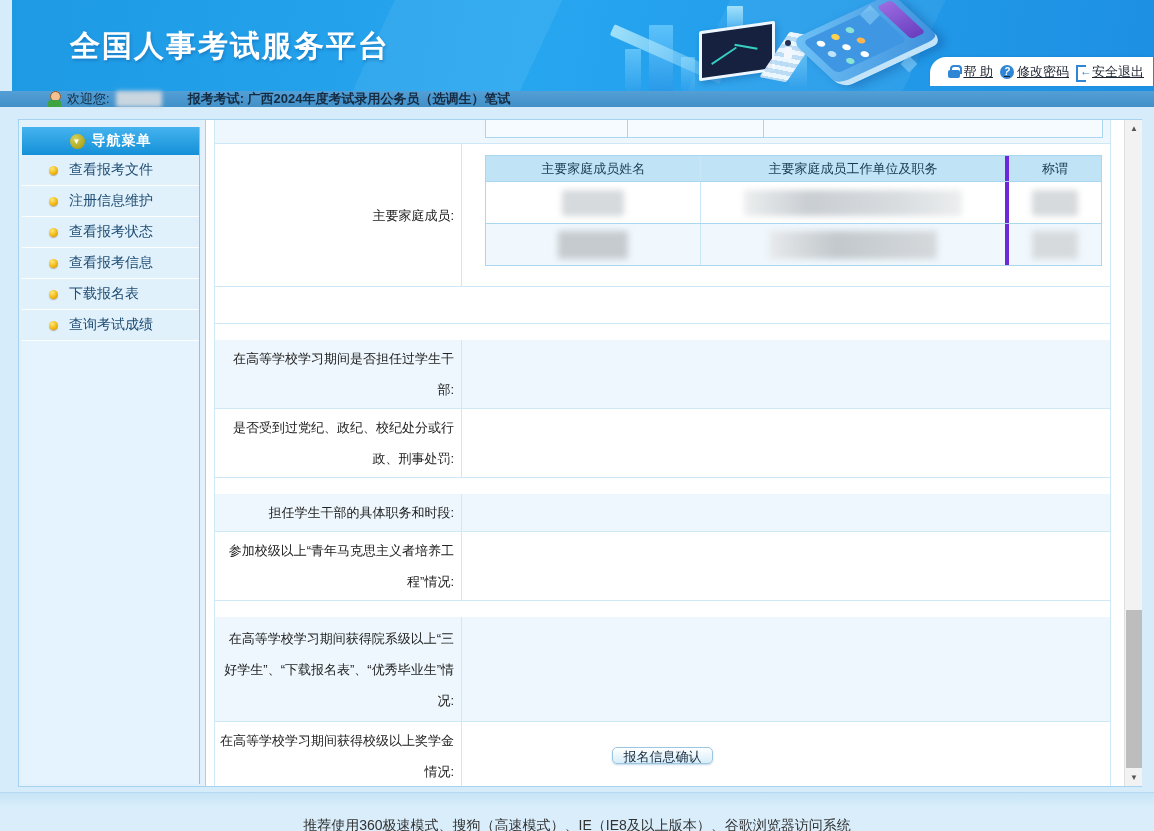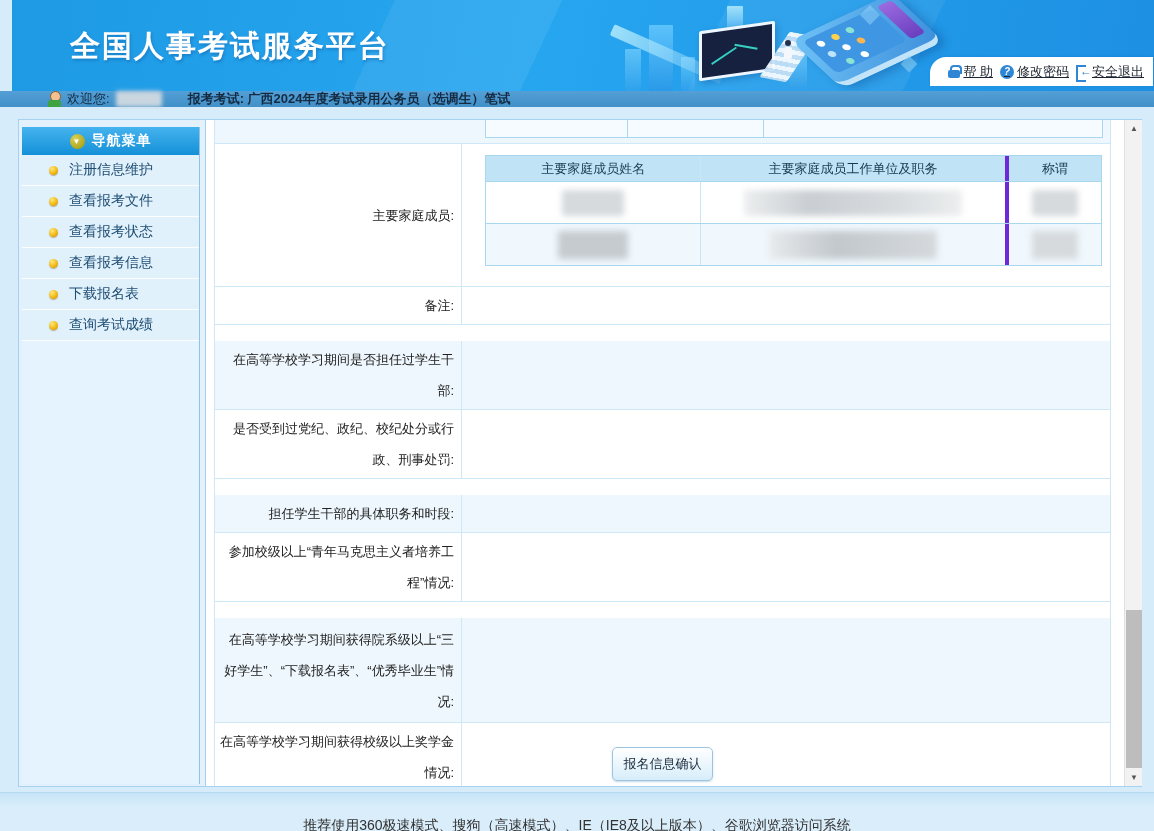--- a/index.html
+++ b/index.html
@@ -196,21 +196,21 @@
   .redact { background:#d6dadd; filter:blur(3px); border-radius:2px; }
   .rd-name1 { width:62px;  height:26px; }
   .rd-work1 { width:218px; height:26px; background:linear-gradient(90deg,#eceeef,#c9ced2 30%,#d8dcdf 70%,#eceeef); }
   .rd-tag1  { width:46px;  height:26px; }
   .rd-name2 { width:70px;  height:28px; background:#c6cbcf; }
   .rd-work2 { width:168px; height:28px; background:linear-gradient(90deg,#e8eaec,#c2c8cc 40%,#d5d9dc); }
   .rd-tag2  { width:46px;  height:28px; }
 
   
   .confirm-btn {
-    position:absolute; left:406px; top:627px; width:101px; height:34px;
+    position:absolute; left:406px; top:627px; width:101px; height:17px;
     background:linear-gradient(#ffffff,#d7edfa);
     border:1px solid #9cc6e0; border-radius:5px;
     font-size:13px; color:#16283a; cursor:pointer;
     box-shadow:0 1px 2px rgba(80,140,190,.35);
     font-family:inherit;
   }
 
   
   .vscroll {
     position:absolute; right:0; top:0; width:18px; height:666px;
@@ -290,25 +290,25 @@
 
 <div class="container">
 
   <div class="sidebar">
     <div class="nav-hdr">
       <span class="nav-ico">▼</span>
       <span>导航菜单</span>
     </div>
     <div class="nav-item">
       <span class="bullet"></span>
+      <span>查看报考文件</span>
+    </div>
+    <div class="nav-item">
+      <span class="bullet"></span>
       <span>注册信息维护</span>
-    </div>
-    <div class="nav-item">
-      <span class="bullet"></span>
-      <span>查看报考文件</span>
     </div>
     <div class="nav-item">
       <span class="bullet"></span>
       <span>查看报考状态</span>
     </div>
     <div class="nav-item">
       <span class="bullet"></span>
       <span>查看报考信息</span>
     </div>
     <div class="nav-item">
@@ -359,21 +359,20 @@
                 <span class="redact rd-work2"></span>
               </div>
             <div class="c c3">
                 <span class="redact rd-tag2"></span>
               </div>
           </div>
         </div>
       </div>
 
       <div class="row h1">
-        <div class="lbl">备注:</div>
         <div class="val"></div>
       </div>
       <div class="row h1 alt">
         <div class="lbl">在高等学校学习期间是否担任过学生干部:</div>
         <div class="val"></div>
       </div>
       <div class="row h2">
         <div class="lbl">是否受到过党纪、政纪、校纪处分或行政、刑事处罚:</div>
         <div class="val"></div>
       </div>

